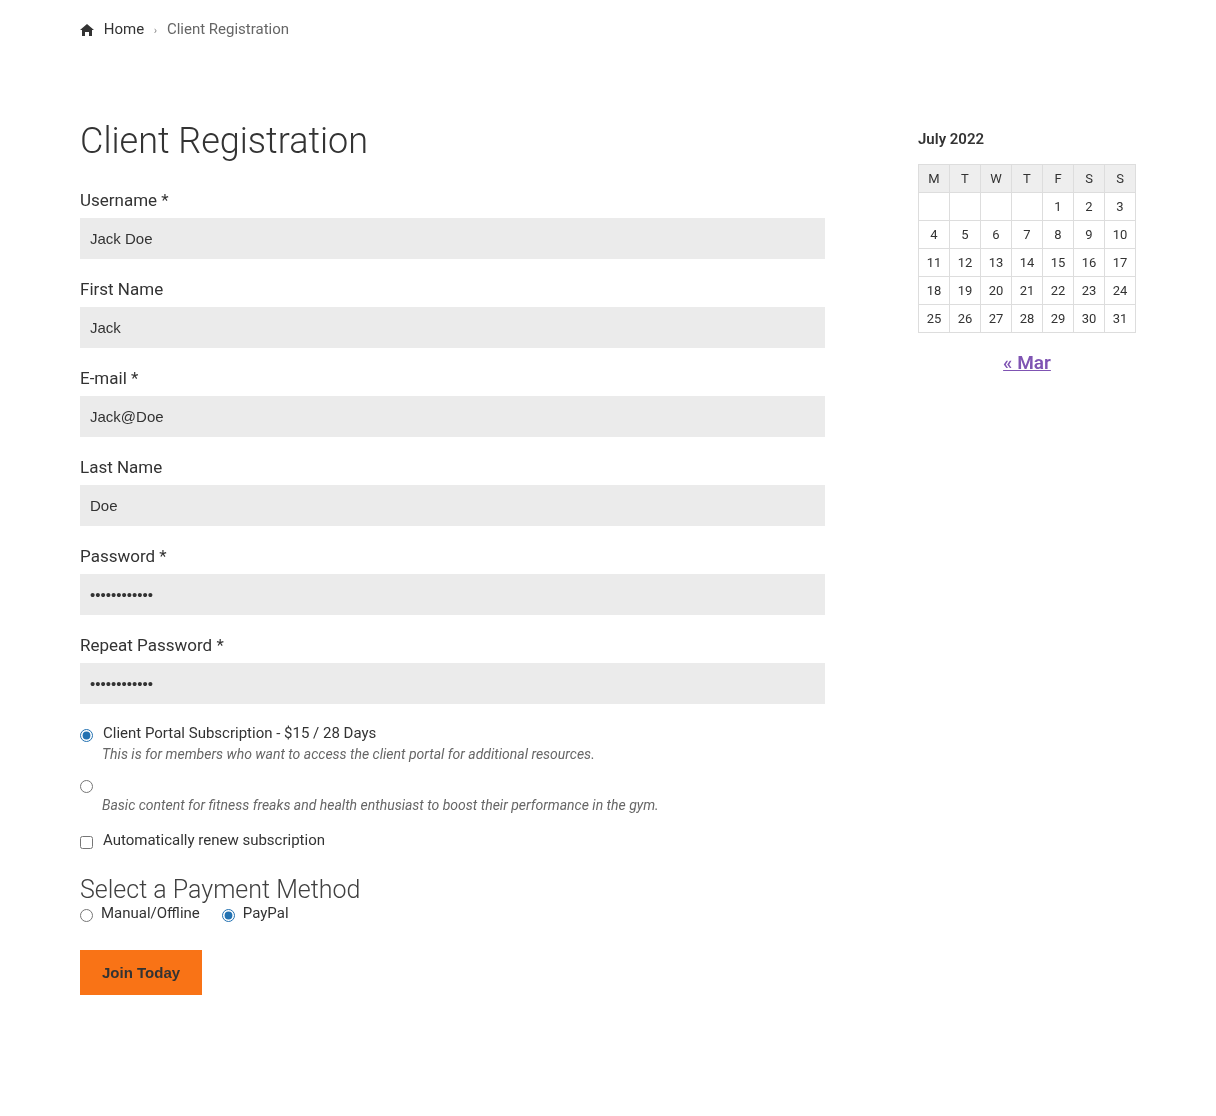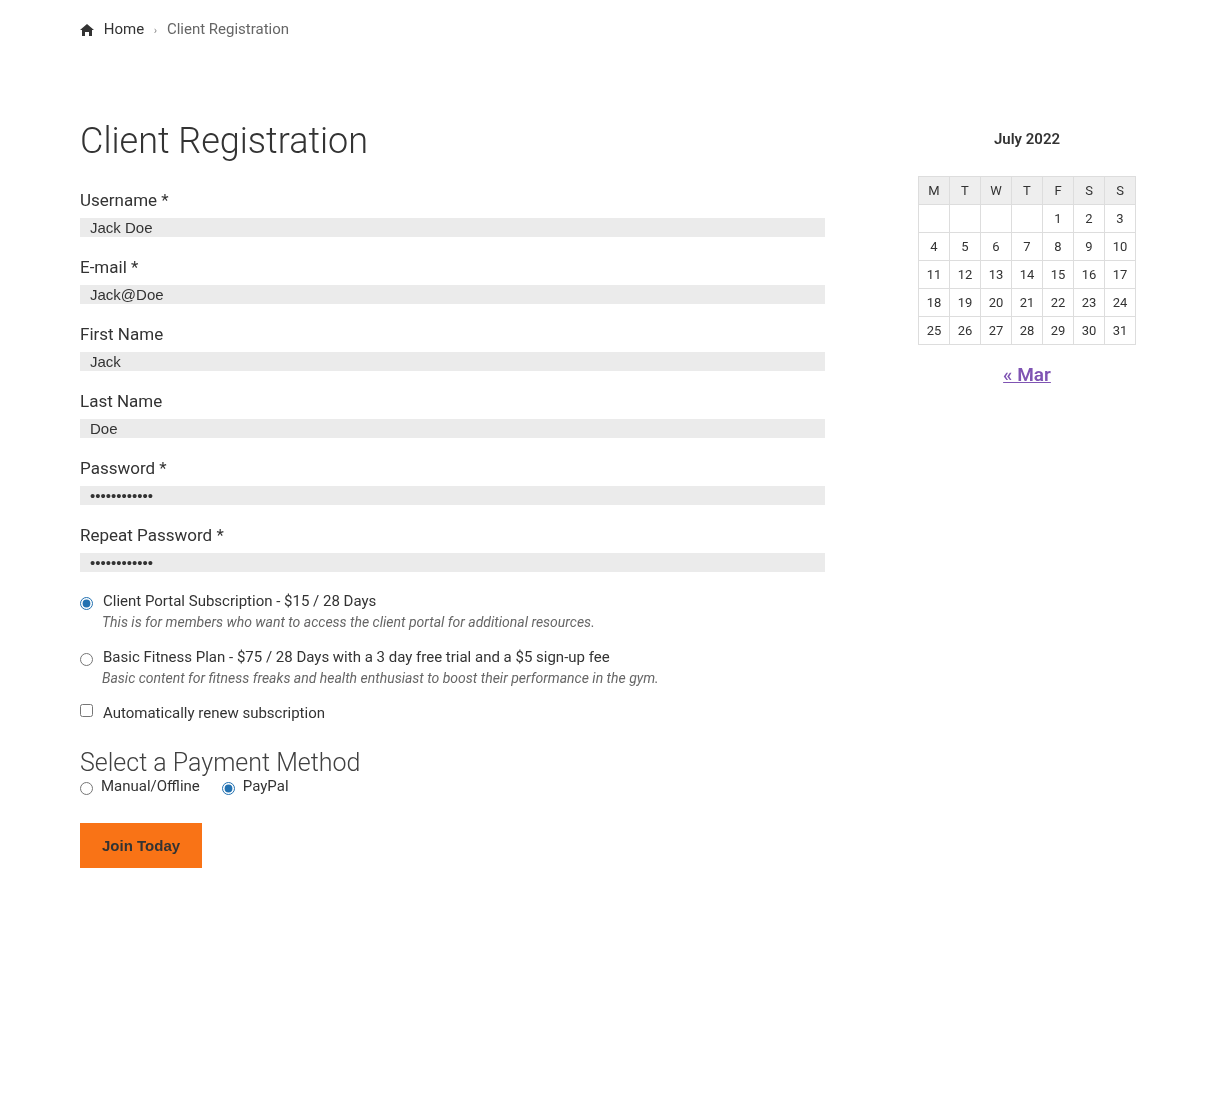--- a/index.html
+++ b/index.html
@@ -50,21 +50,21 @@
   .form-label {
     display: block;
     font-size: 17px;
     color: #333;
     margin-bottom: 8px;
   }
   .form-input {
     width: 100%;
     background: #ebebeb;
     border: none;
-    padding: 1px 10px;
+    padding: 12px 10px;
     font-size: 15px;
     color: #333;
   }
   .plan {
     margin-bottom: 18px;
   }
   .plan-row {
     display: flex;
     align-items: flex-end;
     gap: 10px;
@@ -78,21 +78,21 @@
   }
   input[type=radio], input[type=checkbox] {
     accent-color: #2271b1;
     width: 13px;
     height: 13px;
   }
   .auto-renew {
     margin-top: 10px;
     margin-bottom: 26px;
     display: flex;
-    align-items: flex-start;
+    align-items: flex-end;
     gap: 10px;
   }
   h2.section-title {
     font-size: 25px;
     font-weight: 300;
     color: #404040;
   }
   .pay-methods {
     display: flex;
     gap: 22px;
@@ -108,24 +108,24 @@
     border: none;
     padding: 14px 22px;
     font-size: 15px;
     font-weight: 600;
     color: #333;
     cursor: pointer;
   }
   
   .calendar { width: 100%; }
   .calendar-caption {
-    text-align: center;
+    text-align: left;
     font-weight: 600;
     font-size: 15px;
-    margin-bottom: 28px;
+    margin-bottom: 16px;
   }
   .cal-table {
     width: 100%;
     border-collapse: collapse;
     font-size: 13px;
     text-align: center;
   }
   .cal-table th {
     background: #eeeeee;
     border: 1px solid #ddd;
@@ -167,27 +167,27 @@
     </div>
 
     <h1 class="page-title">Client Registration</h1>
 
     <div class="form-field">
       <label class="form-label">Username *</label>
       <input class="form-input" type="text" value="Jack Doe" style="">
     </div>
 
     <div class="form-field">
+      <label class="form-label">First Name</label>
+      <input class="form-input" type="text" value="Jack" style="">
+    </div>
+
+    <div class="form-field">
       <label class="form-label">E-mail *</label>
       <input class="form-input" type="text" value="Jack@Doe" style="">
-    </div>
-
-    <div class="form-field">
-      <label class="form-label">First Name</label>
-      <input class="form-input" type="text" value="Jack" style="">
     </div>
 
     <div class="form-field">
       <label class="form-label">Last Name</label>
       <input class="form-input" type="text" value="Doe" style="">
     </div>
 
     <div class="form-field">
       <label class="form-label">Password *</label>
       <input class="form-input" type="text" value="••••••••••••" style="">
@@ -202,21 +202,20 @@
         <div class="plan">
     <div class="plan-row">
       <input type="radio" name="plan" checked="" style="">
       <span>Client Portal Subscription - $15 / 28 Days</span>
     </div>
     <div class="plan-desc">This is for members who want to access the client portal for additional resources.</div>
   </div>
         <div class="plan">
     <div class="plan-row">
       <input type="radio" name="plan" style="">
-      <span>Basic Fitness Plan - $75 / 28 Days with a 3 day free trial and a $5 sign-up fee</span>
     </div>
     <div class="plan-desc">Basic content for fitness freaks and health enthusiast to boost their performance in the gym.</div>
   </div>
       </div>
 
     <div class="auto-renew">
       <input type="checkbox" style="">
       <span>Automatically renew subscription</span>
     </div>
 

